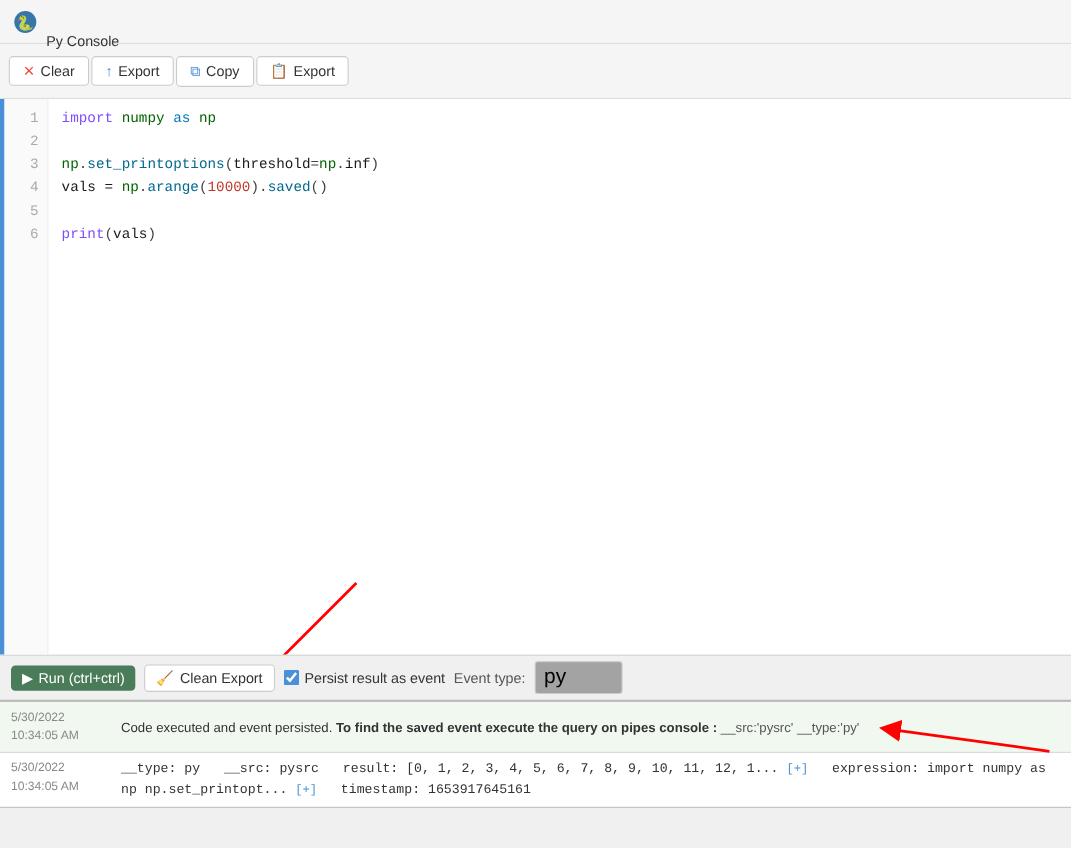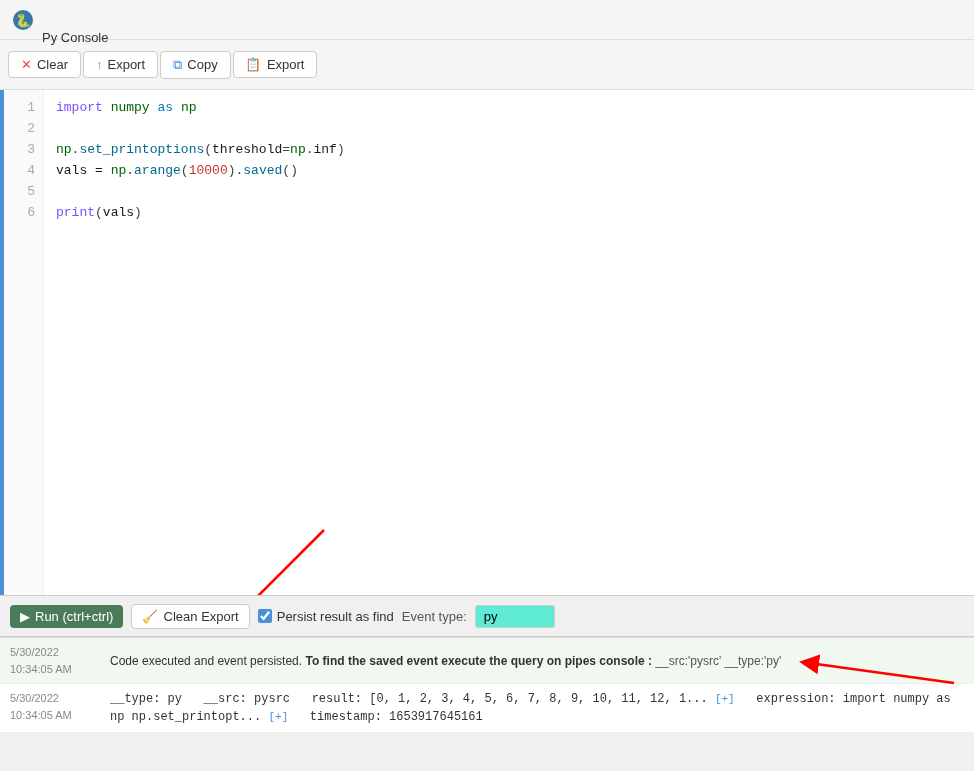--- a/index.html
+++ b/index.html
@@ -152,23 +152,23 @@
       accent-color: #4a90d9;
     }
     .event-type-label {
       font-size: 13px;
       color: #555;
     }
     .event-type-input {
       border: 1px solid #ccc;
       border-radius: 3px;
       padding: 3px 8px;
-      font-size: 13px;
+      font-size: 19px;
       width: 80px;
-      background: #5eead4;
+      background: #a3a3a3;
     }
 
     
     .results-area {
       background: #404040;
       border-top: 1px solid #ddd;
       flex: 1;
       overflow-y: auto;
     }
     .result-row {
@@ -300,21 +300,21 @@
       <button class="run-btn">
         <span>▶</span>
         <span>Run  (ctrl+ctrl)</span>
       </button>
       <button class="clean-btn">
         <span style="color:#4a90d9;">🧹</span>
         <span>Clean Export</span>
       </button>
       <label class="persist-label">
         <input type="checkbox" checked="" style="">
-        <span>Persist result as find</span>
+        <span>Persist result as event</span>
       </label>
       <span class="event-type-label">Event type:</span>
       <input class="event-type-input" type="text" value="py" style="">
     </div>
 
     <div class="results-area" style="position:relative;">
 
       <div class="result-row" style="background:#f0f8f0; align-items:center; position:relative;">
         <div class="result-timestamp">
           <div>5/30/2022</div>

